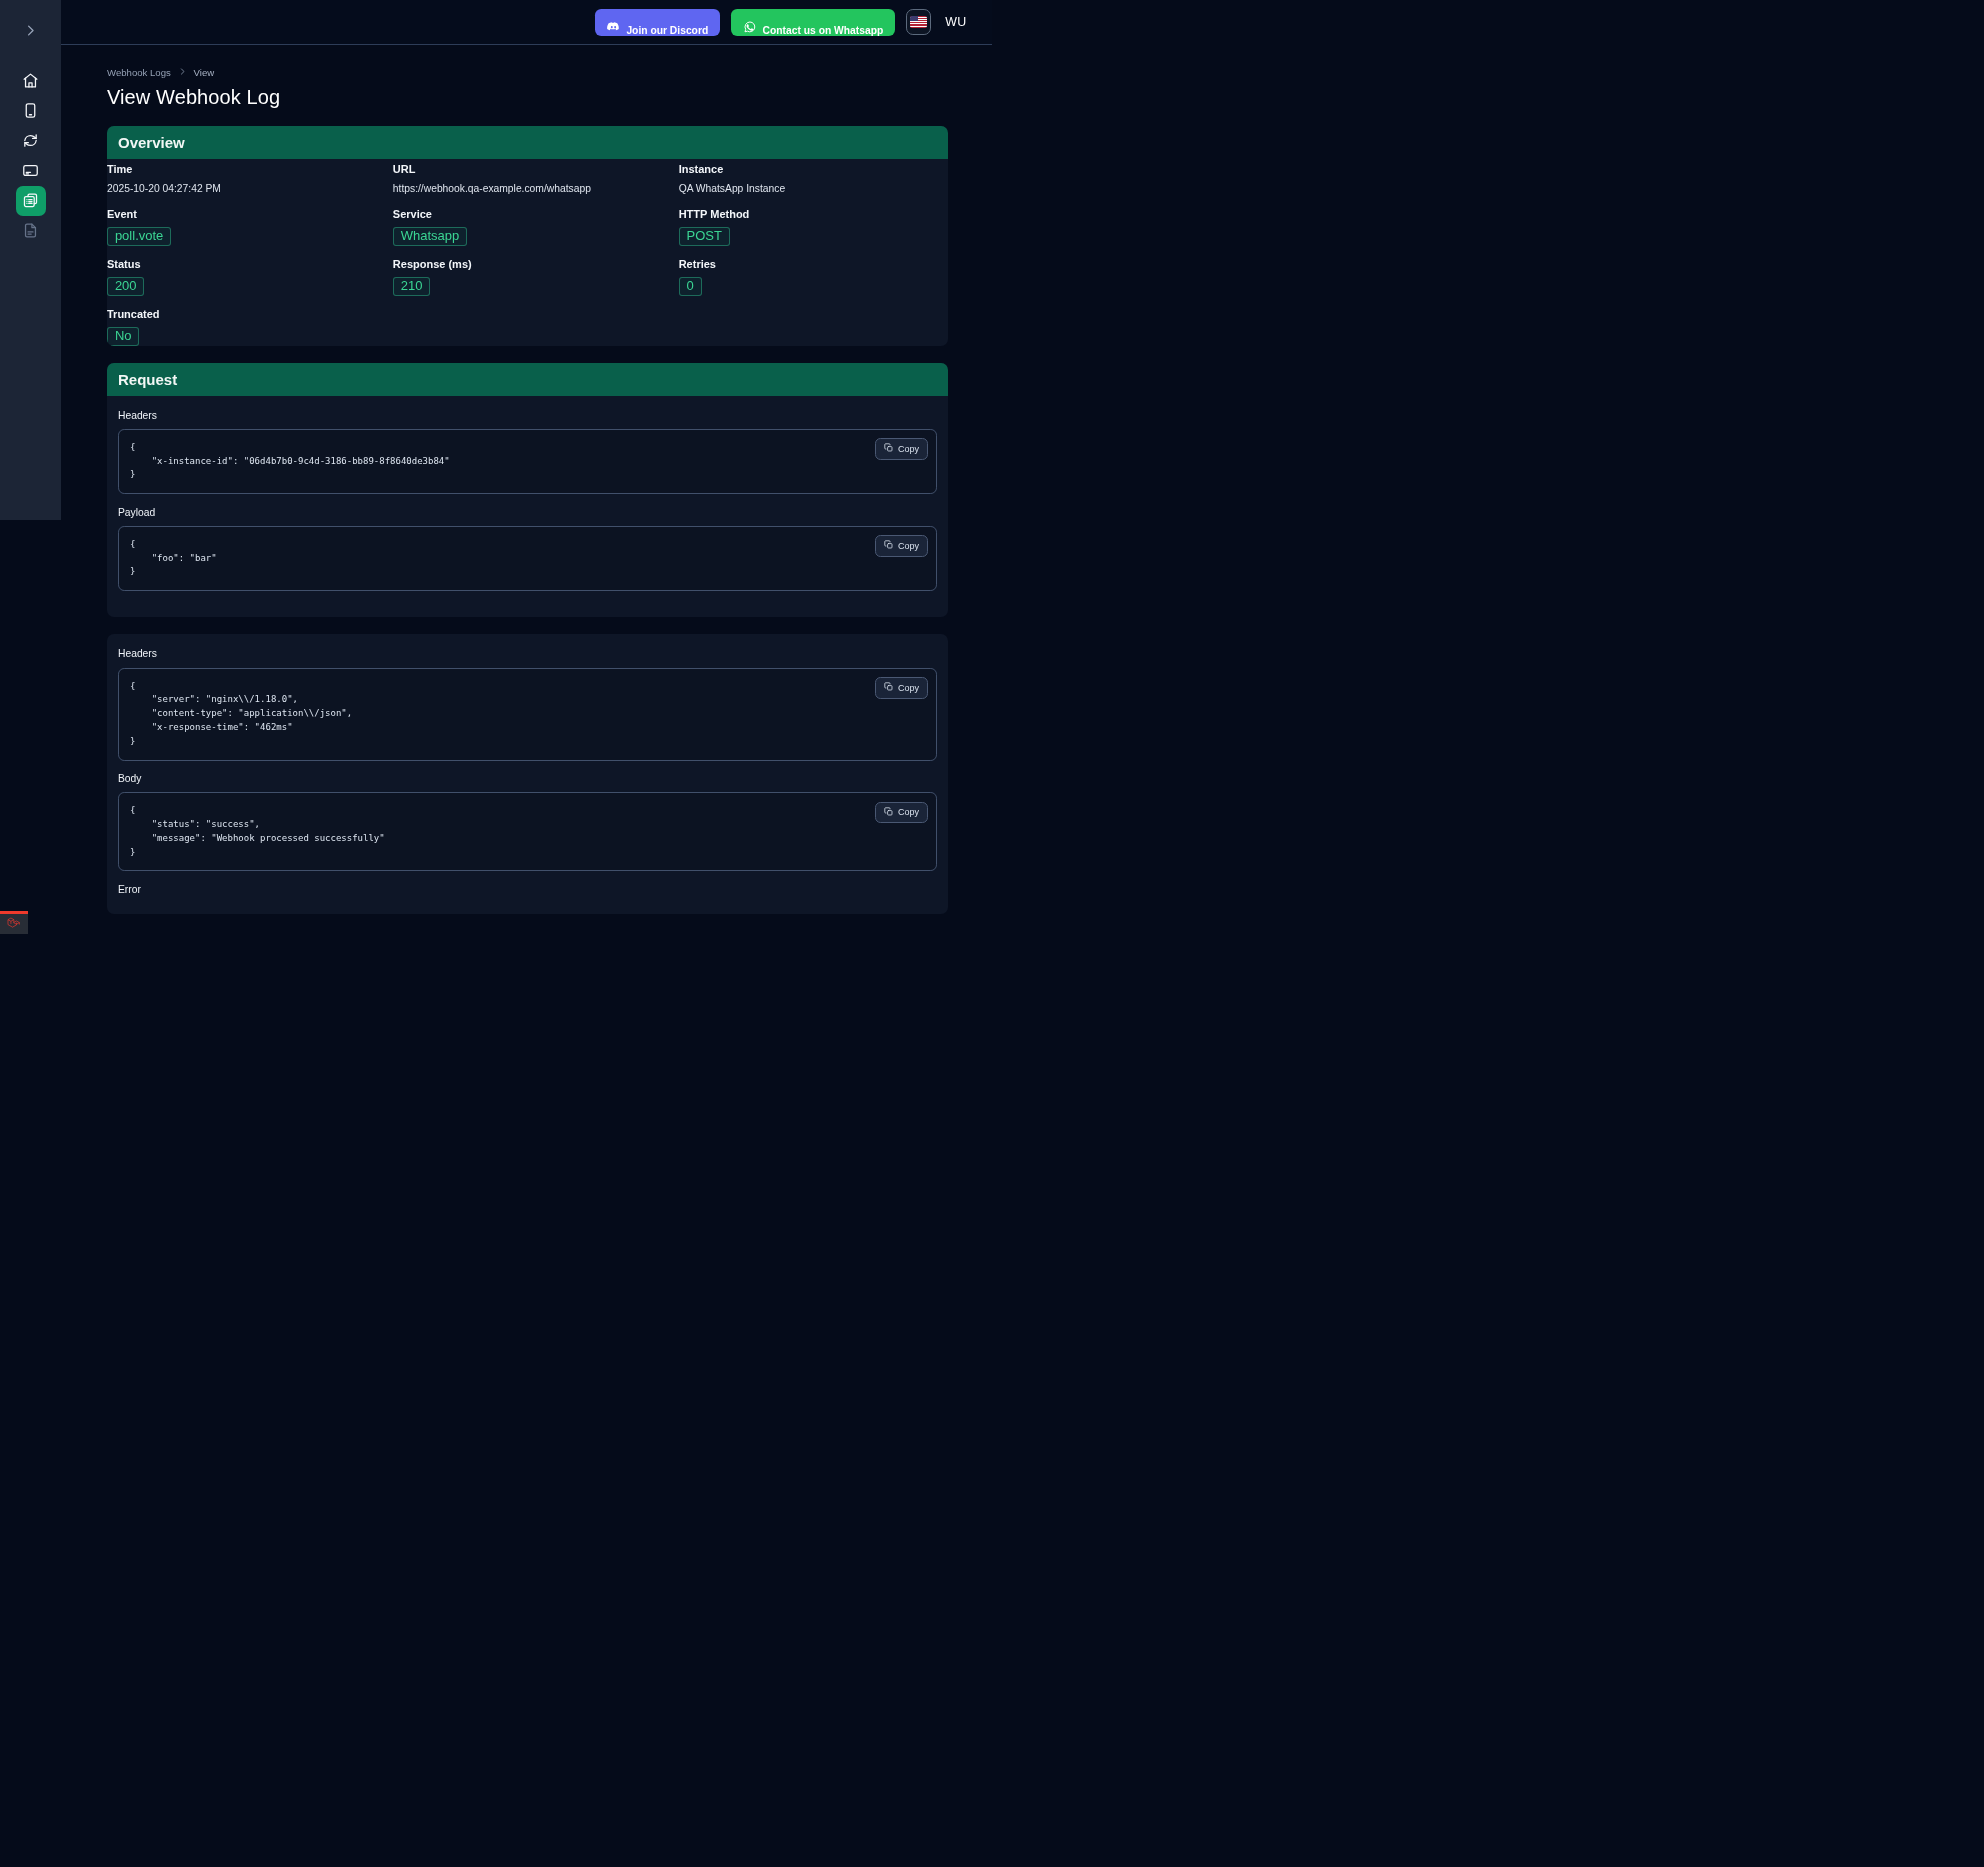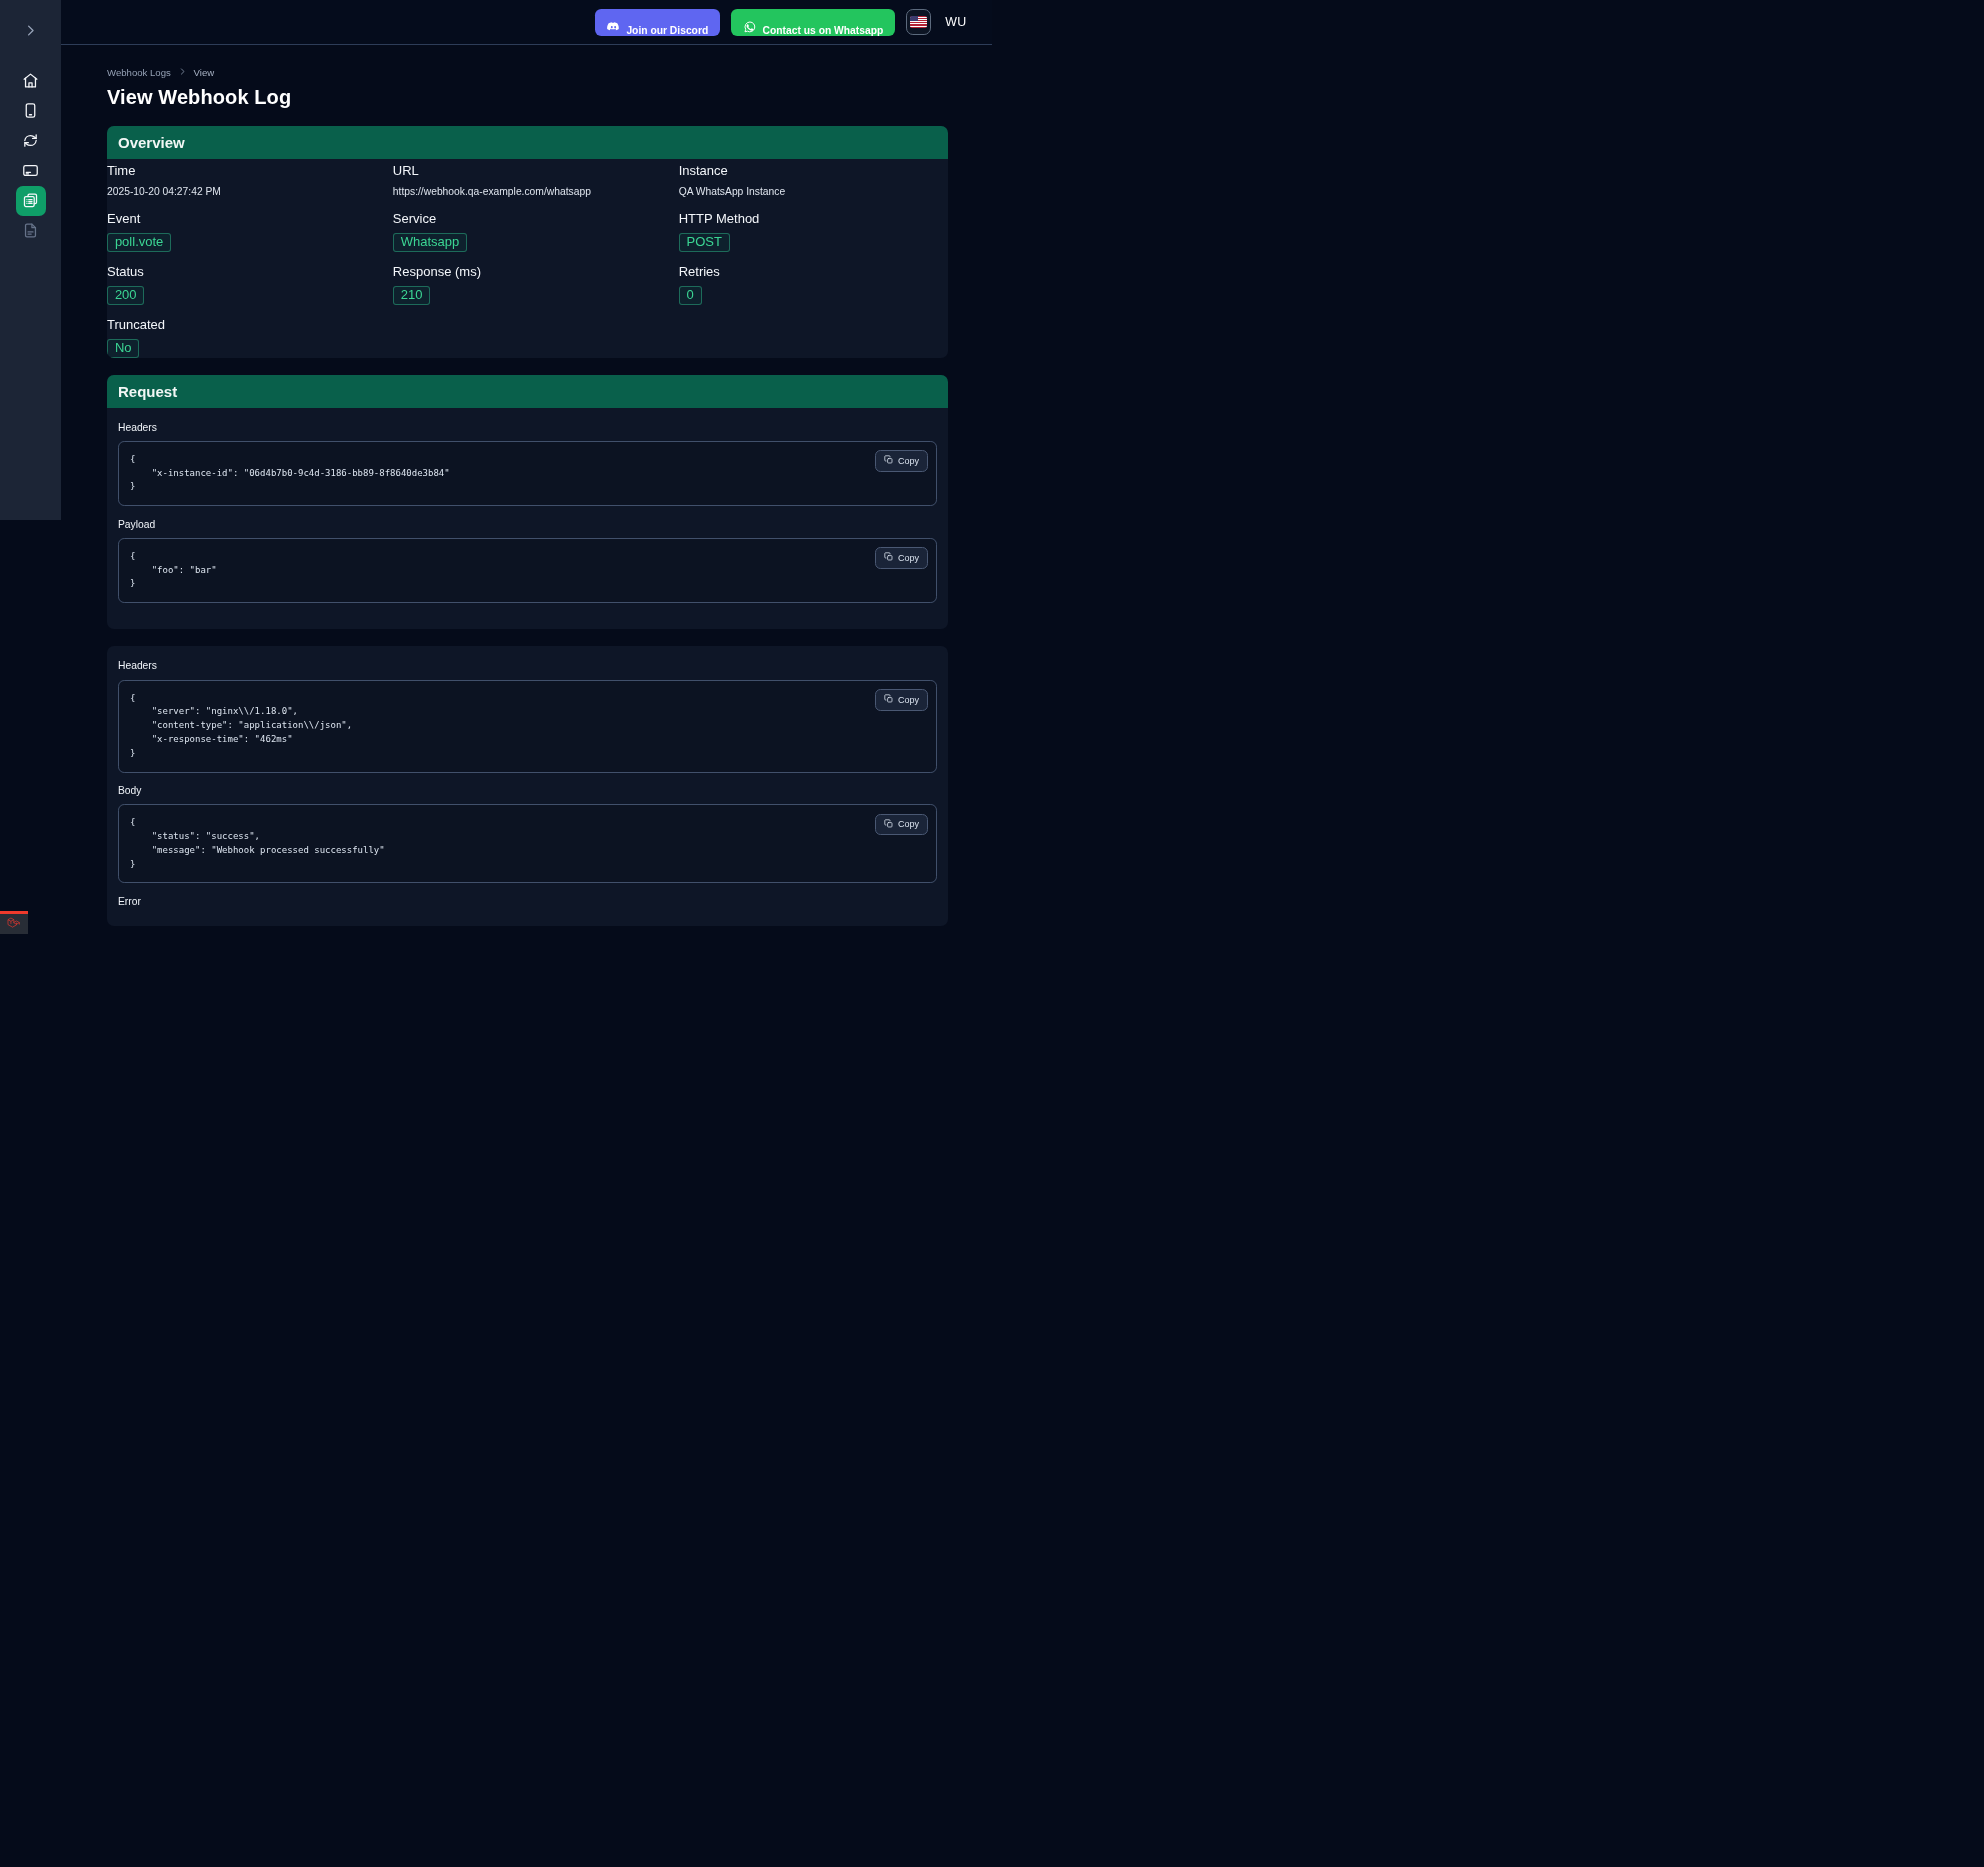--- a/index.html
+++ b/index.html
@@ -67,35 +67,35 @@
   .debug-toggle .bar { width:28px; height:2.8px; background:#ef3a2c; }
   .debug-toggle .box {
     width:28px; height:20px; background:#282d36;
     display:flex; align-items:center; justify-content:center;
   }
 
   
   .main { position:absolute; top:45px; left:107px; width:841px; padding-top:22px; }
   .breadcrumb { display:flex; align-items:center; gap:6.9px; font-size:9.6px; color:#94a0b4; }
   .breadcrumb .crumb-current { color:#a8b2c4; }
-  .page-title { margin-top:8.3px; font-size:20px; font-weight:700; color:#ffffff; letter-spacing:0.1px; }
+  .page-title { margin-top:8.3px; font-size:20px; font-weight:400; color:#ffffff; letter-spacing:0.1px; }
 
   .card { margin-top:17px; border-radius:6.9px; overflow:hidden; background:#0e1627; }
   .card-header {
     background:#09604b; color:#f2f7f5;
     font-size:15px; font-weight:600; padding:8px 11px;
   }
   .card-body { padding:11px 11px 13.8px; }
 
   
   .ov-grid {
     display:grid; grid-template-columns:1fr 1fr 1fr;
     column-gap:16.5px; row-gap:12.4px; padding:4.1px 0 0;
   }
-  .field-label { font-size:13px; font-weight:400; color:#f3f6fa; margin-bottom:6.9px; }
+  .field-label { font-size:11px; font-weight:700; color:#f3f6fa; margin-bottom:6.9px; }
   .field-value { font-size:10.3px; color:#dfe5ee; line-height:13.8px; }
   .badge {
     display:inline-block; font-size:13px; line-height:12.4px;
     color:#3bd694; background:rgba(16,185,129,0.07);
     border:0.7px solid rgba(52,211,153,0.42);
     border-radius:3px; padding:2.1px 6.9px;
   }
 
   
   .sub-label { font-size:10.3px; font-weight:500; color:#f0f4f9; margin:2.8px 0 8.3px; }

